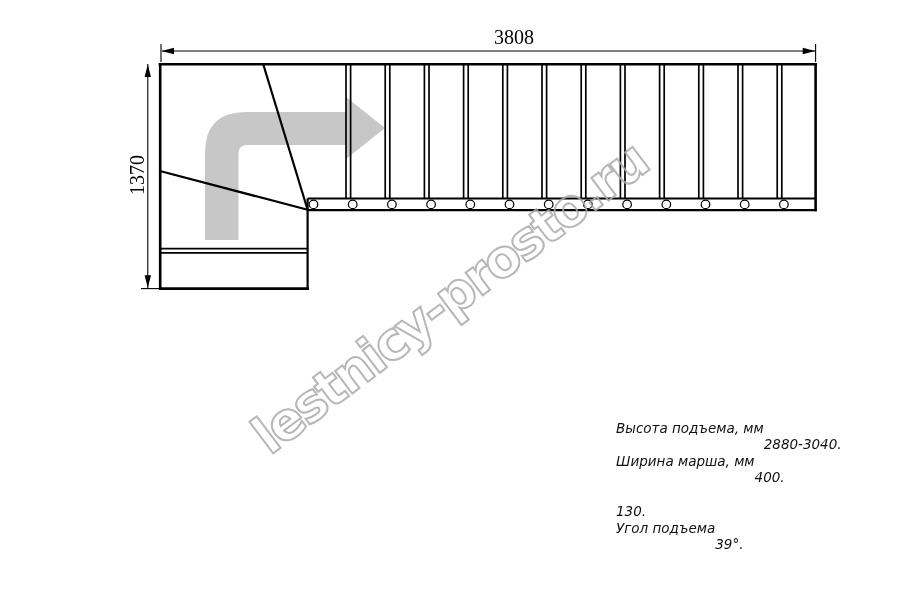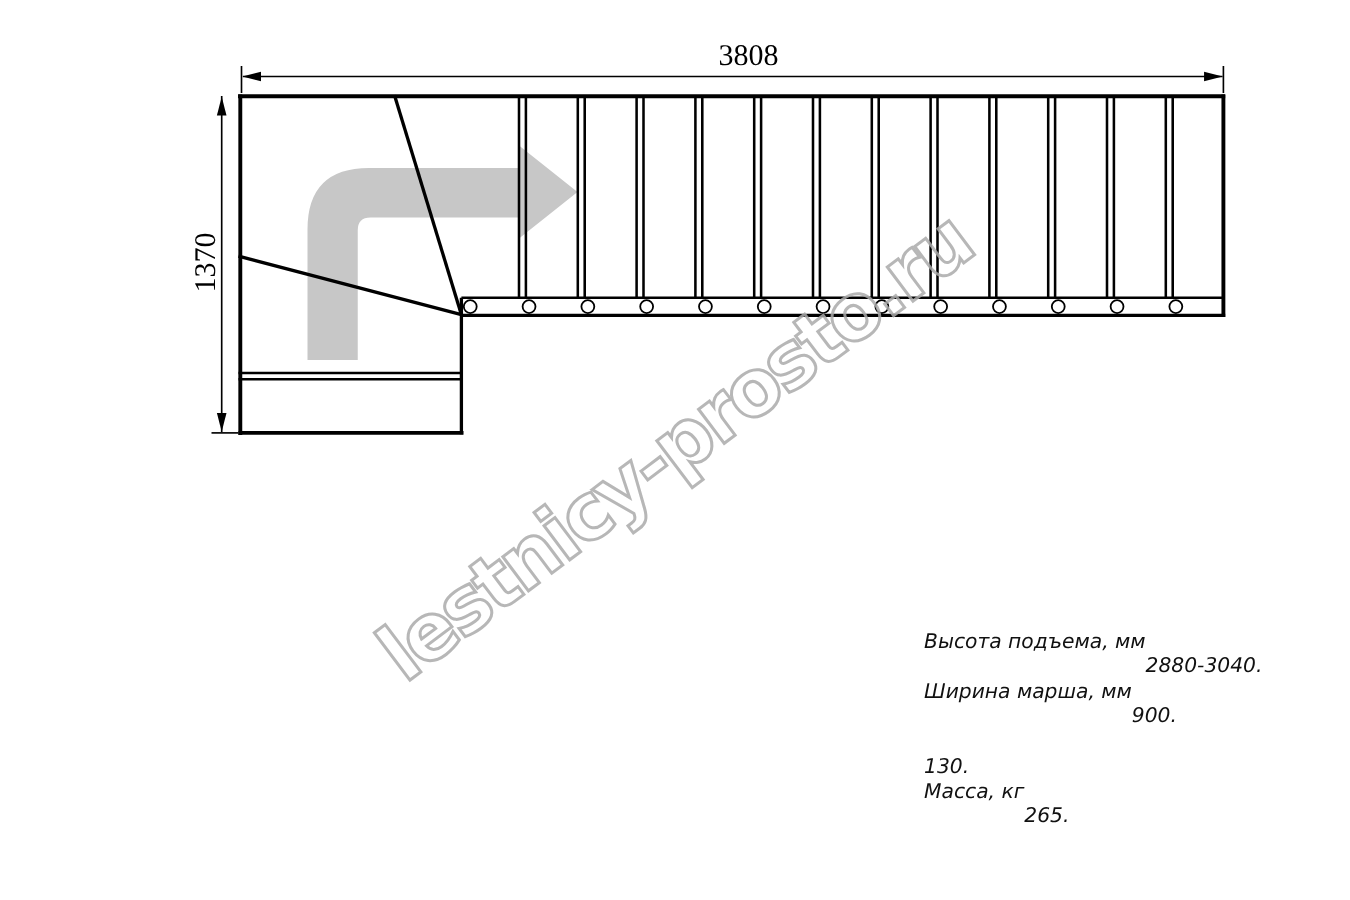--- a/index.html
+++ b/index.html
@@ -102,35 +102,35 @@
 
       <line x1="147.8" y1="64" x2="147.8" y2="288"></line>
       <line x1="141" y1="288.6" x2="159" y2="288.6"></line>
       <polygon points="147.8,64.5 144.6,77 151,77" stroke="none"></polygon>
       <polygon points="147.8,287.8 144.6,275.3 151,275.3" stroke="none"></polygon>
     </g>
 
     <text transform="translate(452,301) rotate(-37)" text-anchor="middle" dominant-baseline="middle" font-family="DejaVu Sans, sans-serif" font-weight="bold" font-size="52" letter-spacing="-2.5" fill="none" stroke="#ababab" stroke-width="2" opacity="0.85">lestnicy-prosto.ru</text>
   </svg>
 
-  <div class="dim-label" style="left:464px;top:27px;width:70px;">3808</div>
+  <div class="dim-label" style="left:479px;top:27px;width:70px;">3808</div>
 
   <div class="dim-label vertical" style="left:111px;top:165px;width:52px;height:20px;">1370</div>
 
   <div class="specs">
       <div class="spec-row">
         <span class="spec-label">Высота подъема, мм</span>
         <span class="spec-value">2880-3040.</span>
       </div>
       <div class="spec-row">
         <span class="spec-label">Ширина марша, мм</span>
-        <span class="spec-value">900.</span>
+        <span class="spec-value">400.</span>
       </div>
       <div class="spec-row">
         <span class="spec-value">130.</span>
       </div>
       <div class="spec-row">
-        <span class="spec-label">Масса, кг</span>
-        <span class="spec-value">265.</span>
+        <span class="spec-label">Угол подъема</span>
+        <span class="spec-value">39°.</span>
       </div>
     </div>
 
 </div>
 
 </body></html>

